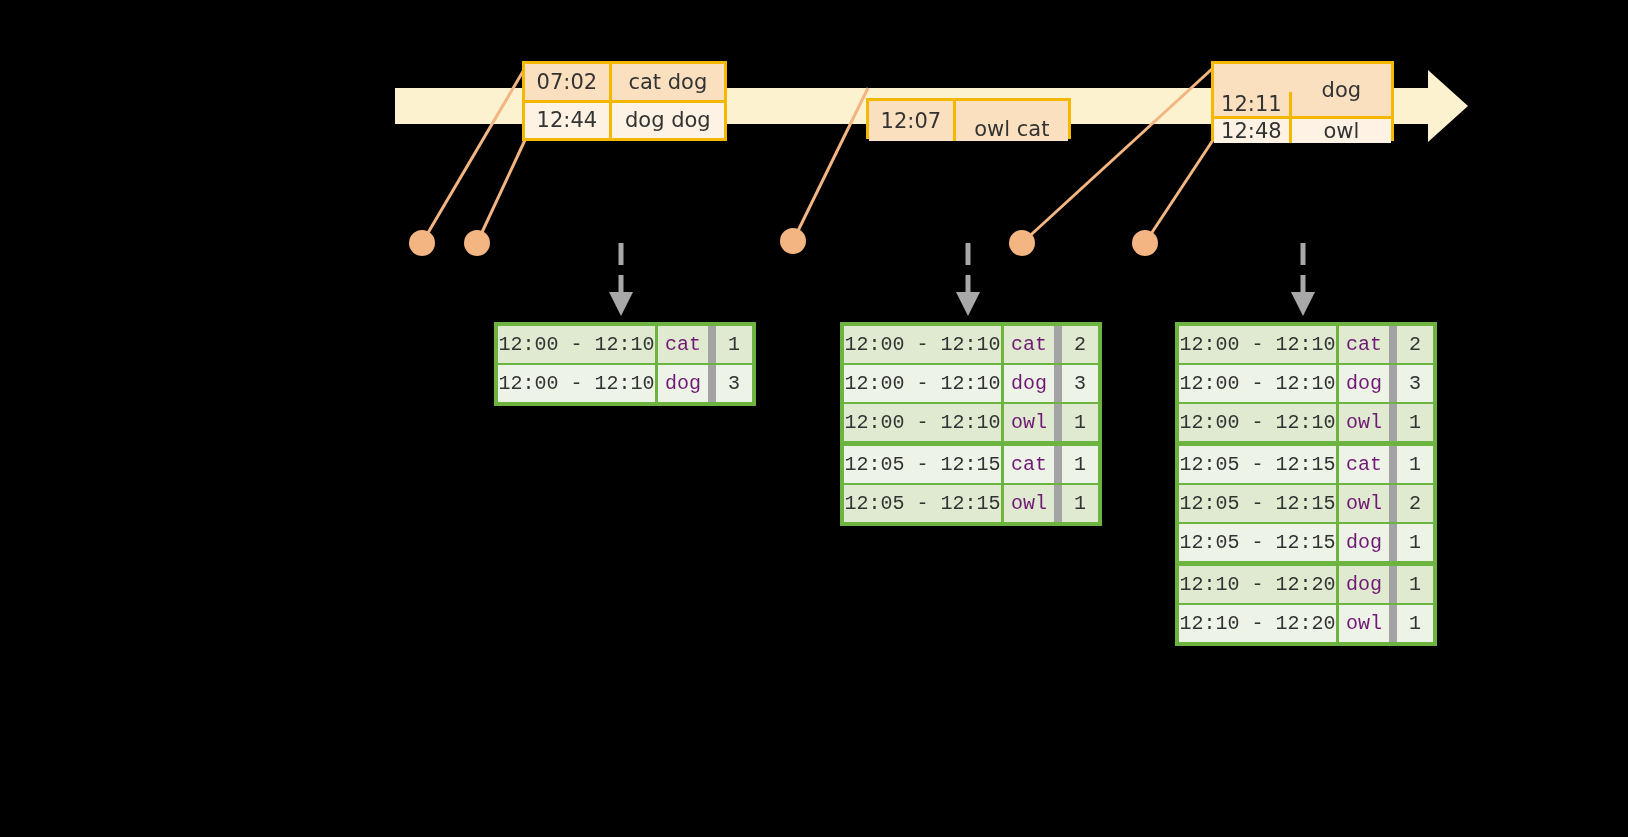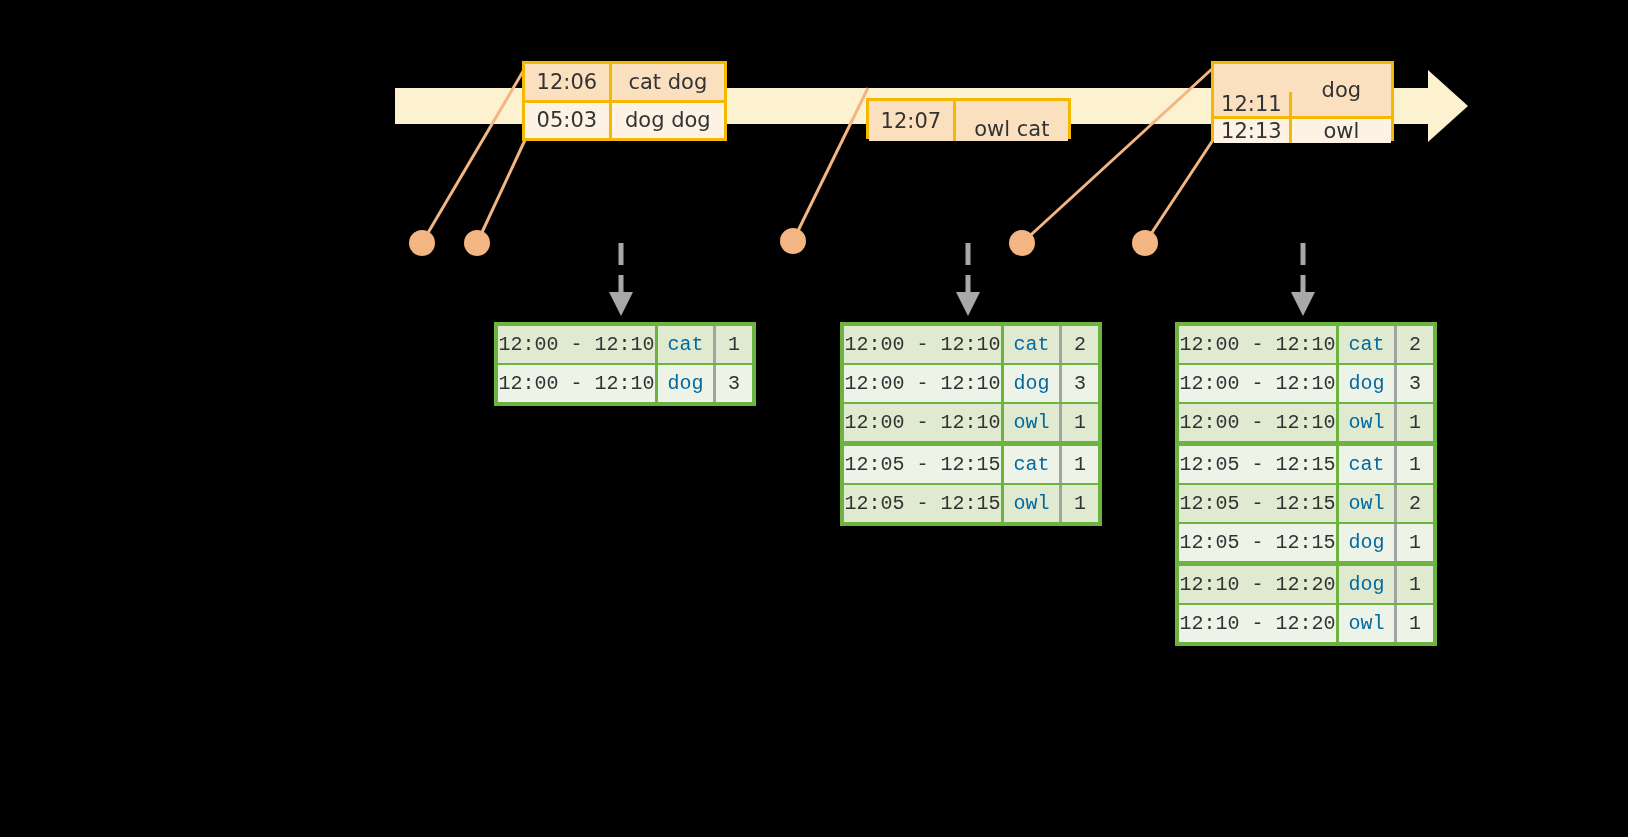--- a/index.html
+++ b/index.html
@@ -38,21 +38,21 @@
       background:#eaf2e2;font-family:Liberation Mono, monospace;}
   .res-row{display:flex;box-sizing:border-box;}
   .res-row.shade-a{background:#dfead0;}
   .res-row.shade-b{background:#eef3e8;}
   .res-row + .res-row{border-top:2px solid #6cb33f;}
   .res-row.grp{border-top:5px solid #6cb33f;}
   .c-window{width:160px;display:flex;align-items:center;justify-content:center;
       border-right:3px solid #6cb33f;color:#333;font-size:20px;padding:7px 0;
       box-sizing:border-box;}
   .c-key{width:58px;display:flex;align-items:center;justify-content:center;
-      border-right:3px solid #a3a3a3;color:#0369a1;font-size:20px;padding:7px 4px;
+      border-right:8px solid #a3a3a3;color:#701a75;font-size:20px;padding:7px 4px;
       box-sizing:border-box;}
   .c-count{width:36px;display:flex;align-items:center;justify-content:center;
       color:#333;font-size:20px;padding:7px 0;box-sizing:border-box;}
 </style>
 </head>
 <body>
 
 <div class="stage">
 
   <div class="timeline-bar" style="left:395px;top:88px;width:1040px;height:36px;"></div>
@@ -61,43 +61,43 @@
   <svg class="connector" style="left:0;top:0;width:1628px;height:837px;">
     <line x1="422" y1="243" x2="525" y2="68" stroke="#f3b581" stroke-width="3"></line>
     <line x1="477" y1="243" x2="525" y2="140" stroke="#f3b581" stroke-width="3"></line>
     <line x1="793" y1="241" x2="868" y2="88" stroke="#f3b581" stroke-width="3"></line>
     <line x1="1022" y1="243" x2="1213" y2="68" stroke="#f3b581" stroke-width="3"></line>
     <line x1="1145" y1="243" x2="1213" y2="140" stroke="#f3b581" stroke-width="3"></line>
   </svg>
 
   <div class="event-box" style="left:522px;top:61px;width:205px;height:80px;">
     <div class="event-row odd">
-      <div class="ev-time" style="width:88px;">12:06</div>
+      <div class="ev-time" style="width:88px;">07:02</div>
       <div class="ev-payload" style="width:114px;">cat dog</div>
     </div>
     <div class="event-row even">
-      <div class="ev-time" style="width:88px;">05:03</div>
+      <div class="ev-time" style="width:88px;">12:44</div>
       <div class="ev-payload" style="width:114px;text-align:center;">dog dog</div>
     </div>
   </div>
 
   <div class="event-box" style="left:866px;top:98px;width:205px;height:41px;">
     <div class="event-row odd">
       <div class="ev-time" style="width:88px;">12:07</div>
       <div class="ev-payload" style="width:114px;margin-top:16px;">owl cat</div>
     </div>
   </div>
 
   <div class="event-box" style="left:1211px;top:61px;width:183px;height:80px;">
     <div class="event-row odd">
       <div class="ev-time" style="width:79px;margin-top:28px;">12:11</div>
       <div class="ev-payload" style="width:101px;">dog</div>
     </div>
     <div class="event-row even">
-      <div class="ev-time" style="width:79px;">12:13</div>
+      <div class="ev-time" style="width:79px;">12:48</div>
       <div class="ev-payload" style="width:101px;">owl</div>
     </div>
   </div>
 
   <div class="dot" style="left:409px;top:230px;"></div>
   <div class="dot" style="left:464px;top:230px;"></div>
   <div class="dot" style="left:780px;top:228px;"></div>
   <div class="dot" style="left:1009px;top:230px;"></div>
   <div class="dot" style="left:1132px;top:230px;"></div>
 

